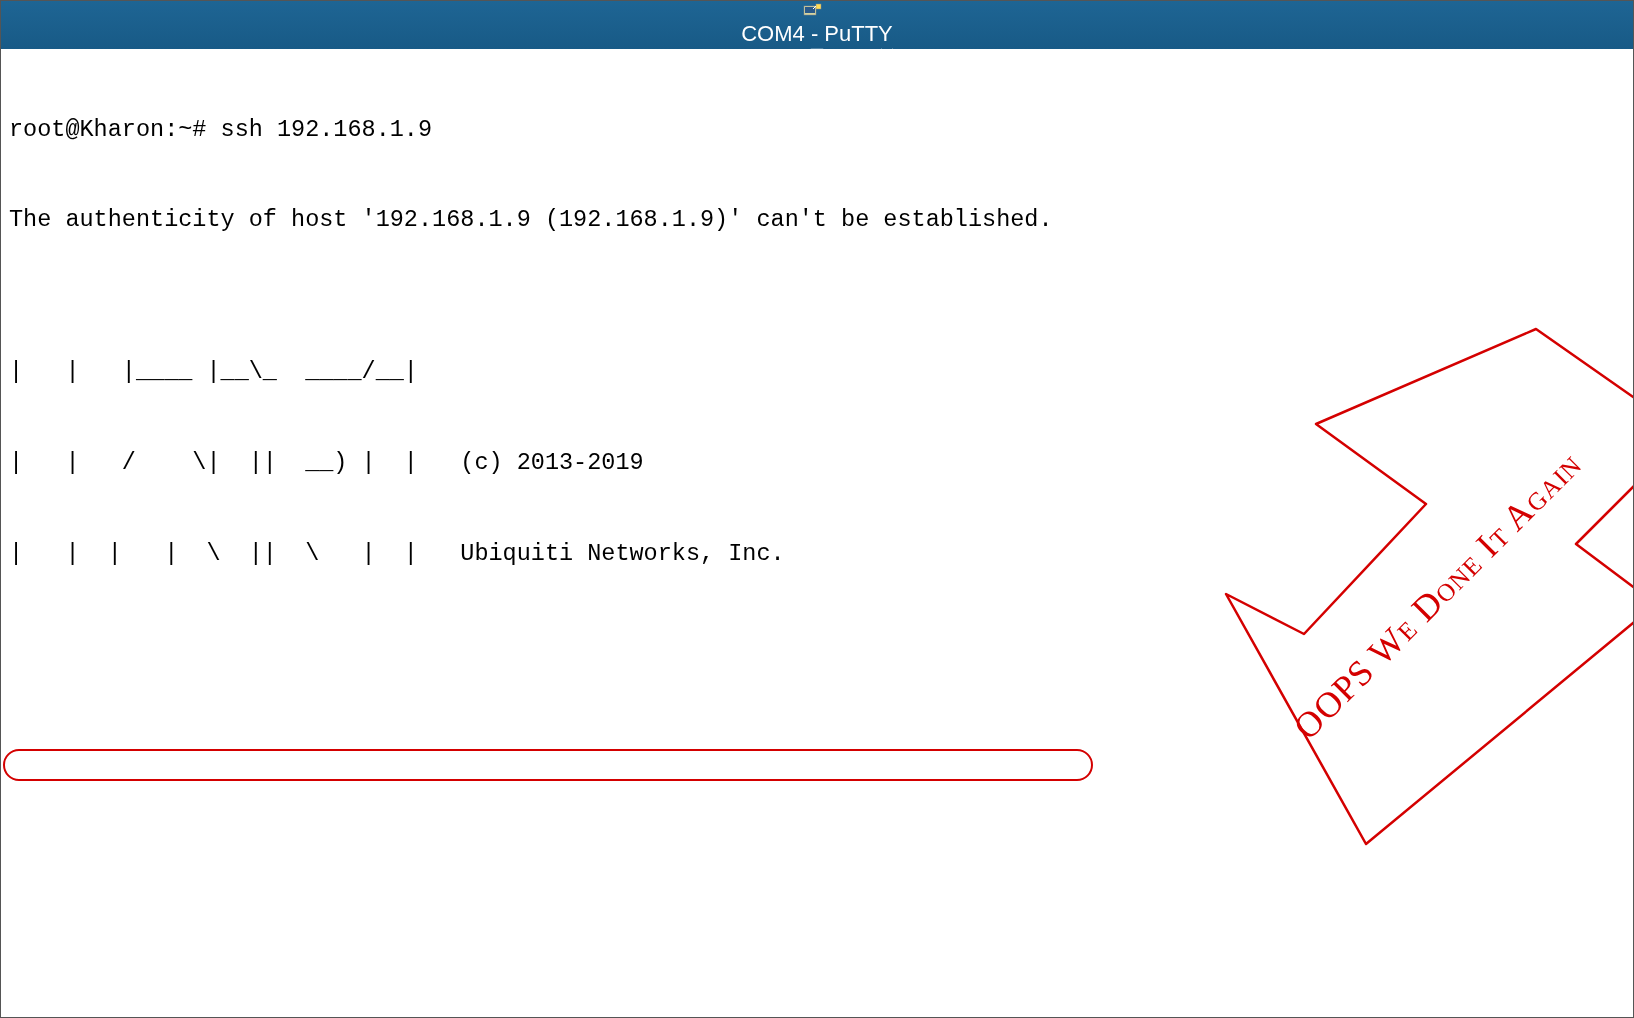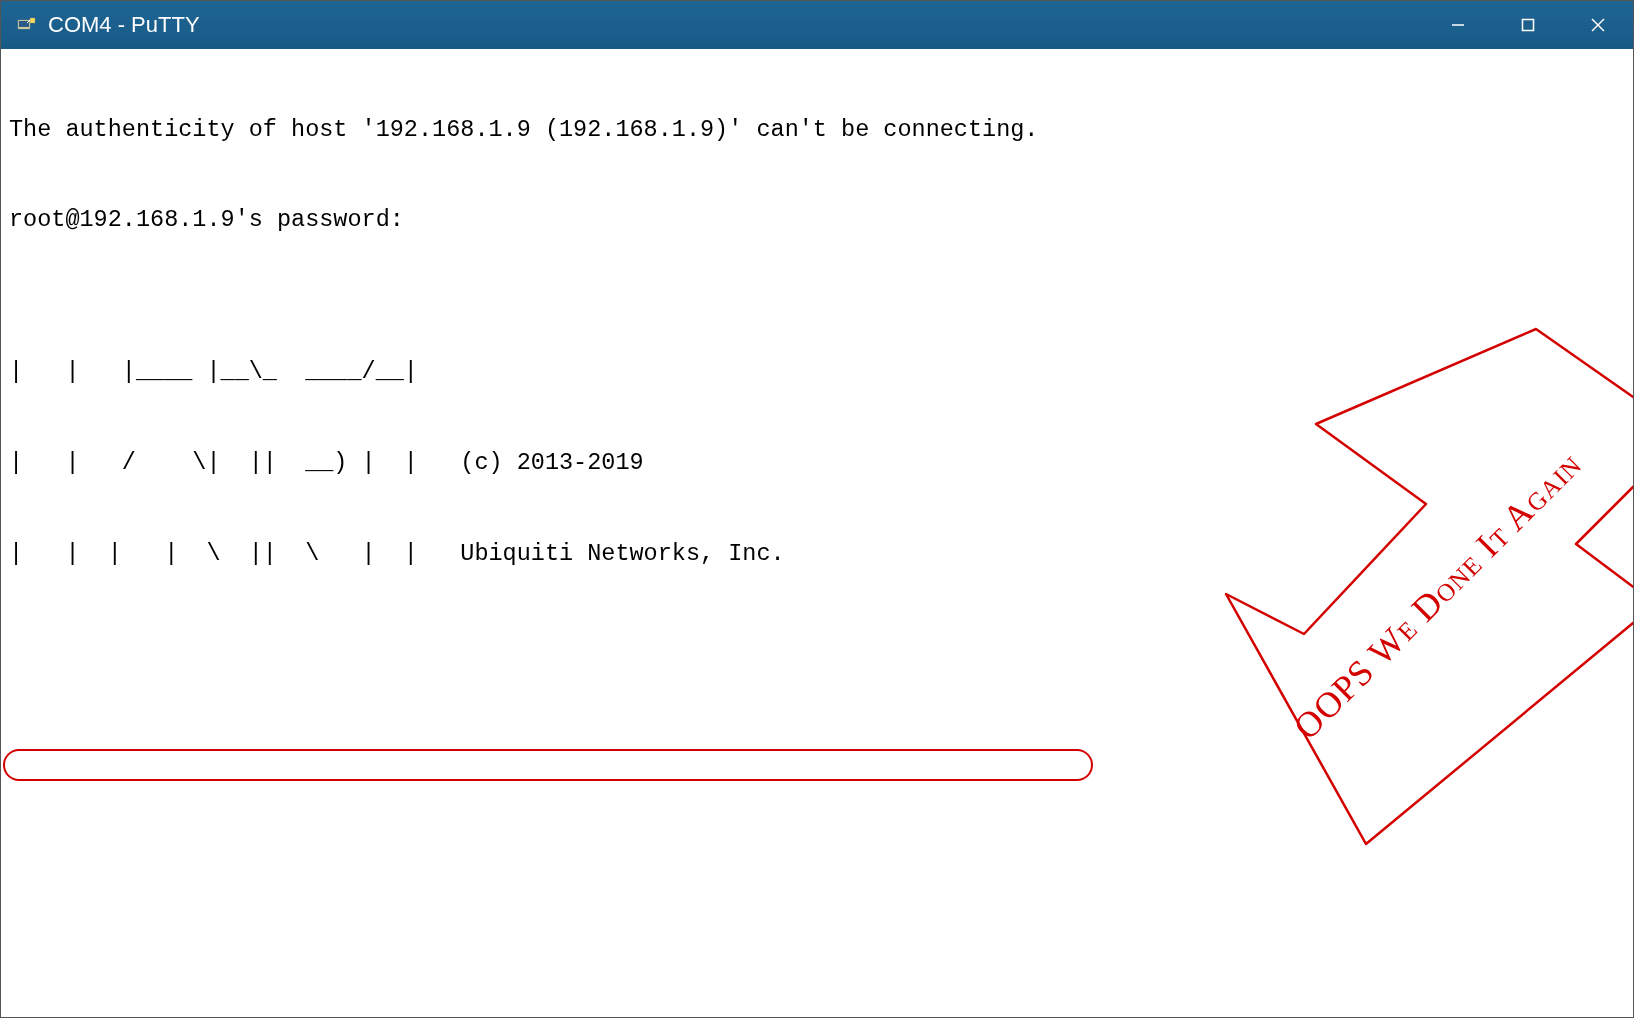--- a/index.html
+++ b/index.html
@@ -4,22 +4,23 @@
   <style>
     * { margin: 0; padding: 0; box-sizing: border-box; }
     body { font-family: sans-serif; background: #fff; width: 1634px; height: 1018px; overflow: hidden; position: relative; }
     .window { width: 1634px; height: 1018px; border: 1px solid #555; display: flex; flex-direction: column; }
     .titlebar {
       background: linear-gradient(to bottom, #1e6594, #185a86);
       color: #fff;
       height: 48px;
       display: flex;
       align-items: center;
-      padding-left: 13px;
+      padding-left: 0;
       font-size: 22px;
+      flex-direction: column;
     }
     .titlebar .icon { width: 24px; height: 24px; margin-right: 10px; display: flex; align-items: center; justify-content: center; }
     .titlebar .title { flex: 1; }
     .titlebar .controls { display: flex; height: 100%; }
     .titlebar .control-btn {
       width: 70px;
       height: 100%;
       display: flex;
       align-items: center;
       justify-content: center;
@@ -80,22 +81,22 @@
       <div class="control-btn">
         <svg width="16" height="16" viewBox="0 0 16 16">
             <line x1="2" y1="2" x2="14" y2="14" stroke="#fff" stroke-width="1.5"></line>
             <line x1="14" y1="2" x2="2" y2="14" stroke="#fff" stroke-width="1.5"></line>
           </svg>
       </div>
     </div>
   </div>
 
   <div class="terminal">
-    <span class="line">The authenticity of host '192.168.1.9 (192.168.1.9)' can't be connecting.</span>
-    <span class="line">root@192.168.1.9's password:</span>
+    <span class="line">root@Kharon:~# ssh 192.168.1.9</span>
+    <span class="line">The authenticity of host '192.168.1.9 (192.168.1.9)' can't be established.</span>
     <span class="line"></span>
     <span class="line">|   |   |____ |__\_  ____/__|</span>
     <span class="line">|   |   /    \|  ||  __) |  |   (c) 2013-2019</span>
     <span class="line">|   |  |   |  \  ||  \   |  |   Ubiquiti Networks, Inc.</span>
     
     
     <span class="line"></span>
     
     <span class="line"></span>
     

